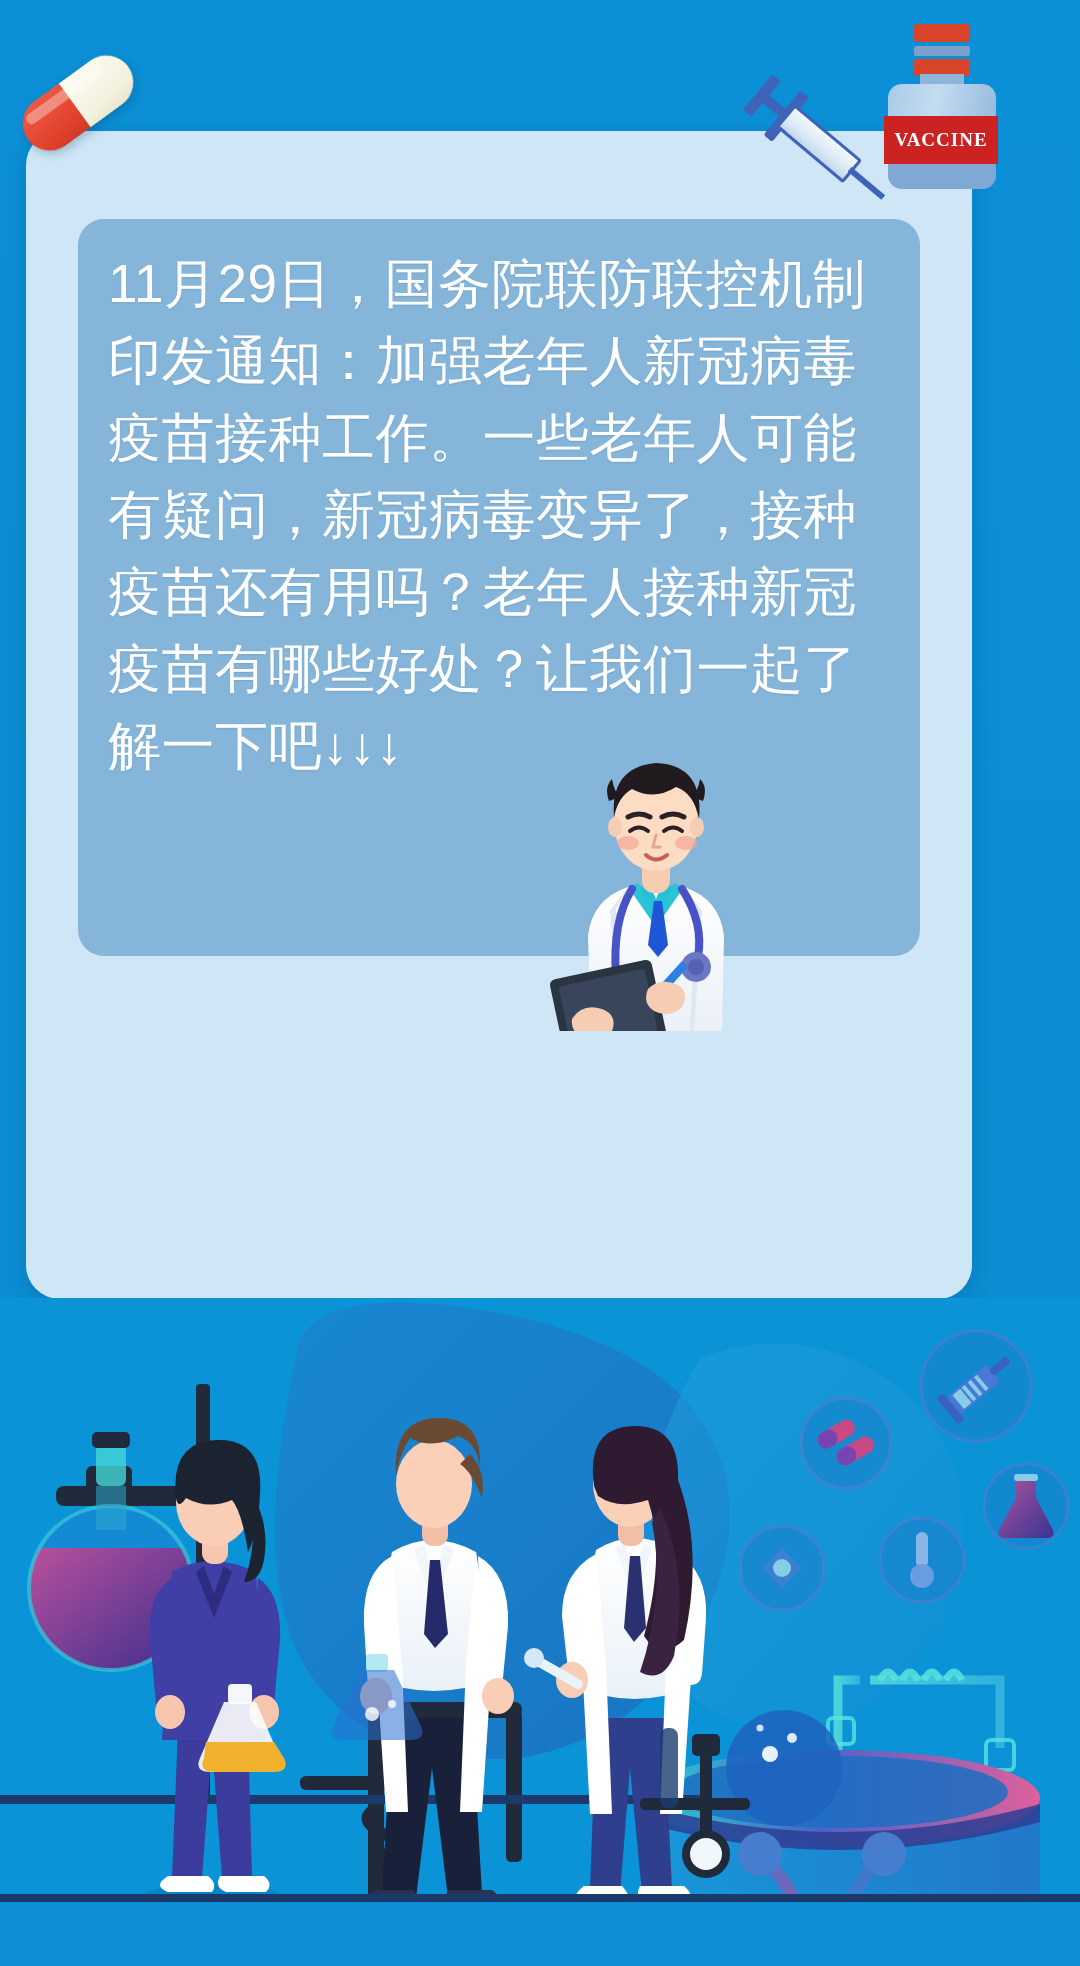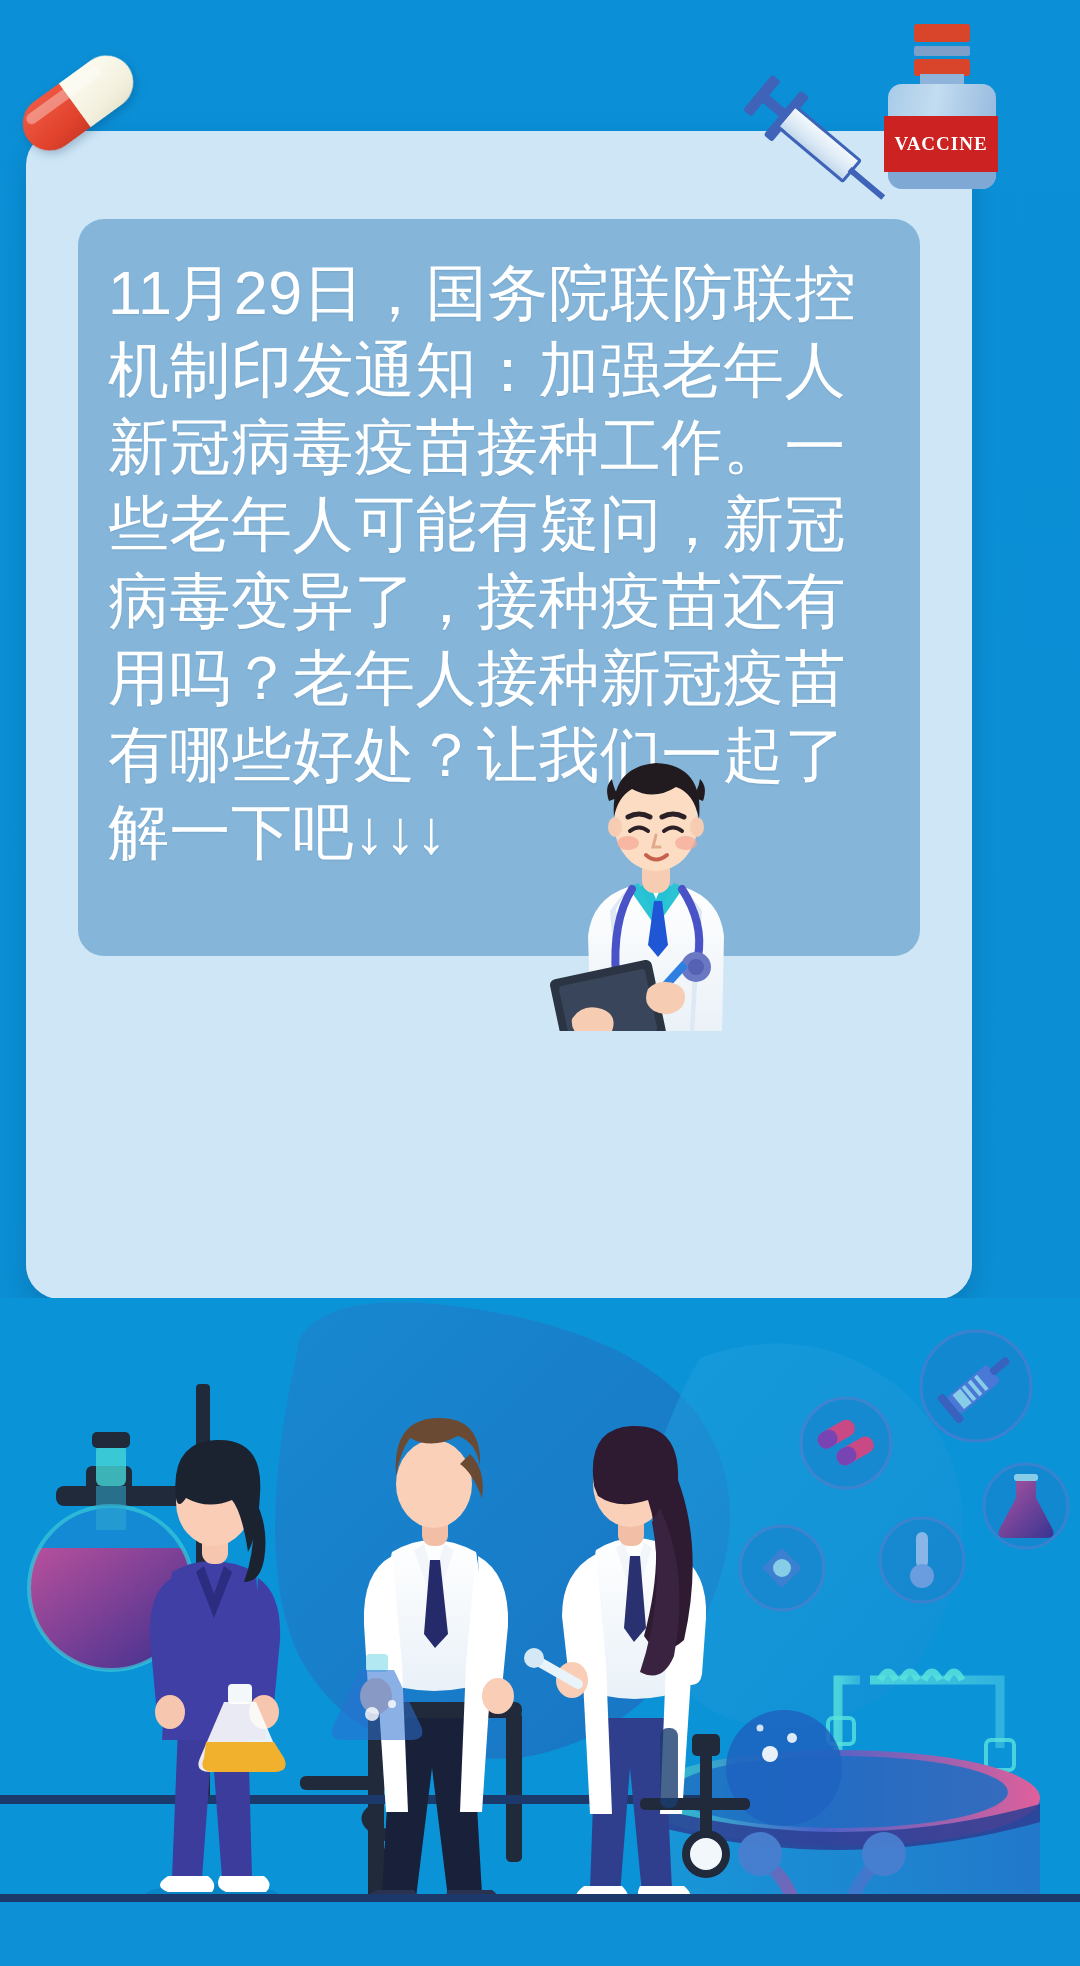--- a/index.html
+++ b/index.html
@@ -33,24 +33,24 @@
   .inner-card {
     position: absolute;
     left: 52px; top: 88px;
     width: 842px; height: 737px;
     background: #85b6da;
     border-radius: 26px;
   }
 
   .headline {
     position: absolute;
-    left: 30px; top: 36px;
+    left: 30px; top: 26px;
     width: 782px;
     color: #ffffff;
-    font-size: 61px;
+    font-size: 53px;
     line-height: 77px;
     letter-spacing: 0.5px;
     font-family: "Liberation Sans", "DejaVu Sans", sans-serif;
     text-shadow: 0 1px 2px rgba(0,50,90,0.12);
     white-space: pre-wrap;
     word-break: break-all;
   }
 
   
   .pill {
@@ -147,21 +147,21 @@
     border-radius: 14px;
   }
   .vial .liquid {
     position: absolute; left: 2px; top: 112px;
     width: 108px; height: 53px;
     background: #7fa9d4;
     border-radius: 0 0 14px 14px;
   }
   .vial .label {
     position: absolute; left: -2px; top: 92px;
-    width: 114px; height: 56px;
+    width: 114px; height: 48px;
     background: #cc2222;
     display: flex; align-items: center; justify-content: center;
   }
   .vial .label span {
     color: #ffffff;
     font-size: 19px;
     font-weight: bold;
     letter-spacing: 1px;
     font-family: "Liberation Serif", "DejaVu Serif", serif;
   }

